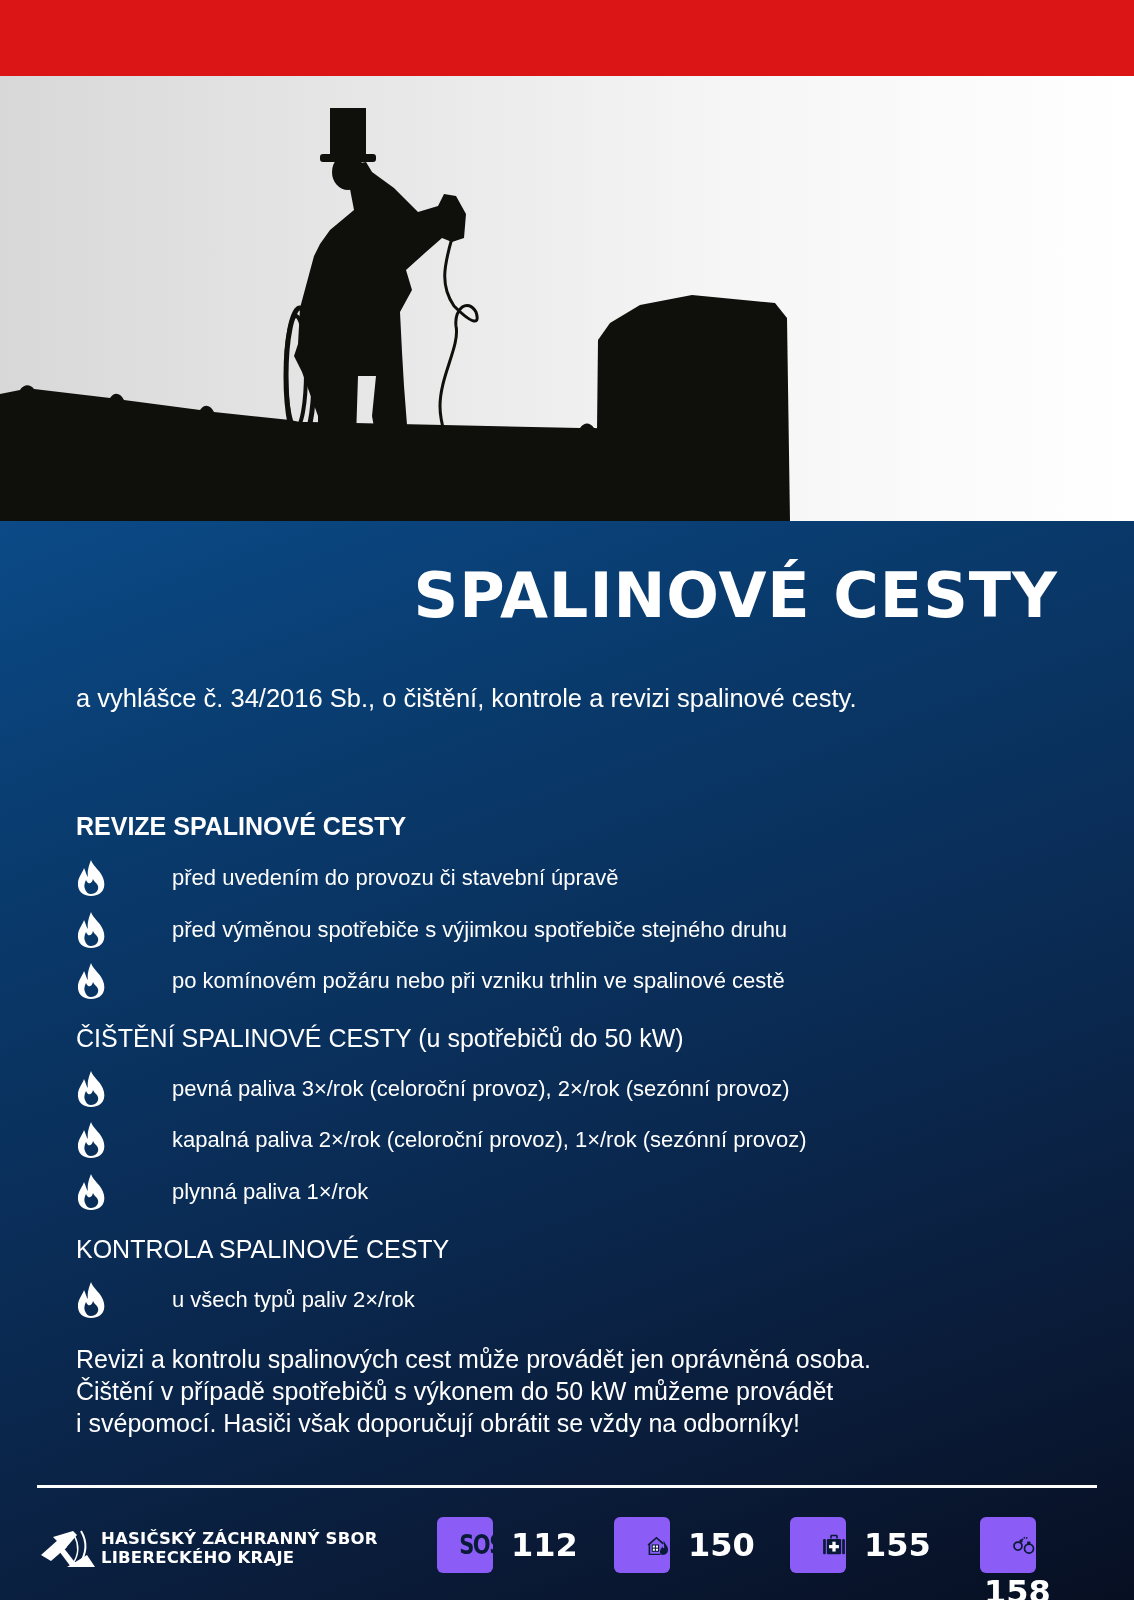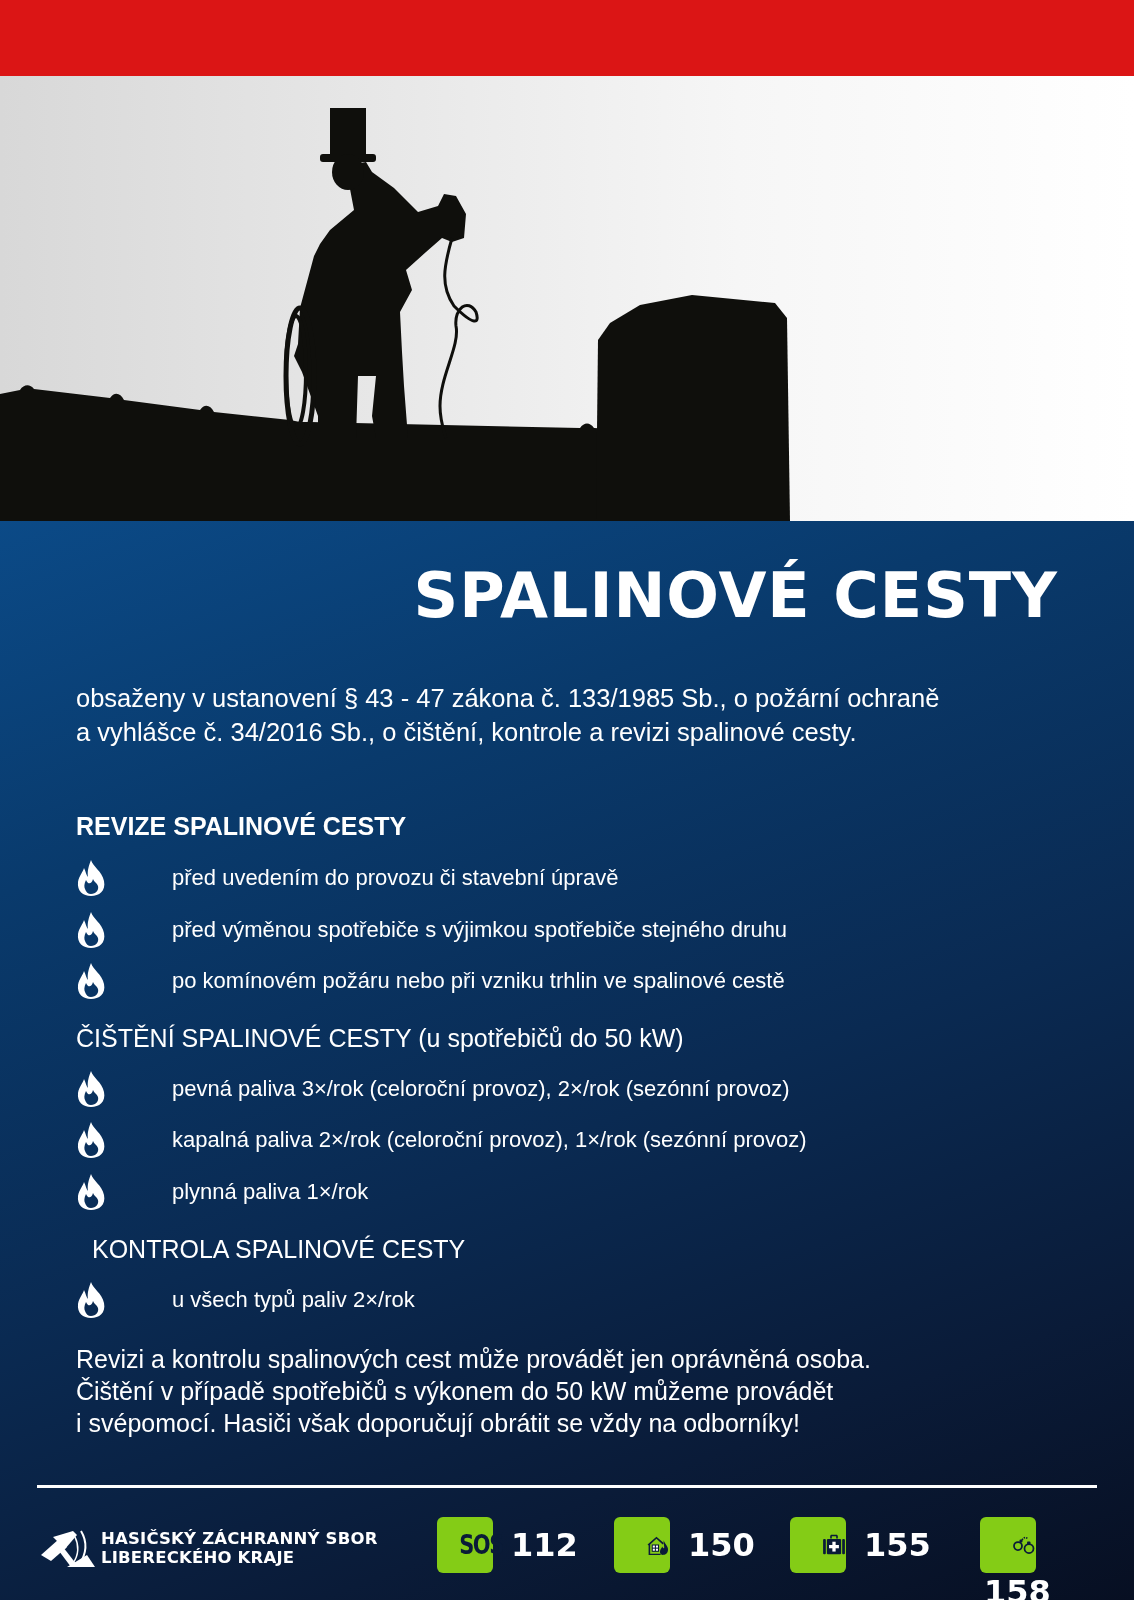--- a/index.html
+++ b/index.html
@@ -30,21 +30,21 @@
 
   .outro { position:absolute; left:76px; top:1343px; width:1000px; font-size:25px; line-height:32px; color:#fff; }
 
   .divider { position:absolute; left:37px; top:1485px; width:1060px; height:3px; background:#ffffff; }
 
   .org { position:absolute; left:37px; top:1525px; display:flex; align-items:center; }
   .org .logo { width:60px; height:46px; }
   .org .names { margin-left:4px; font-family:"DejaVu Sans", sans-serif; font-weight:bold; font-size:16.5px; line-height:19px; letter-spacing:0.2px; }
 
   .emerg { position:absolute; top:1517px; display:flex; align-items:center; }
-  .emerg .box { width:56px; height:56px; background:#84cc16; border-radius:6px; display:flex; align-items:center; justify-content:center;padding-left:32px; }
+  .emerg .box { width:56px; height:56px; background:#8b5cf6; border-radius:6px; display:flex; align-items:center; justify-content:center;padding-left:32px; }
   .emerg .num { margin-left:18px; font-family:"DejaVu Sans", sans-serif; font-weight:bold; font-size:32px; color:#fff; letter-spacing:0px; }
   .sos-txt { font-family:"DejaVu Sans", sans-serif; font-weight:bold; font-size:21px; color:#0a1b38; letter-spacing:-1.5px; transform:scaleY(1.25); }
 </style>
 </head>
 <body>
 
 <div class="top-band"></div>
 
 <div class="photo">
   <svg width="1134" height="445" viewBox="0 0 1134 445">
@@ -65,21 +65,20 @@
 
     <path d="M452,162 C444,190 440,210 454,230 C474,250 480,248 476,236 C468,222 454,232 456,250 C460,270 440,300 440,330 C440,345 444,355 446,362" fill="none" stroke="#0f0f0c" stroke-width="3"></path>
   </svg>
 </div>
 
 <div class="panel"></div>
 
 <h1 class="title">SPALINOVÉ CESTY</h1>
 
 <div class="intro">
-  <div>obsaženy v ustanovení § 43 - 47 zákona č. 133/1985 Sb., o požární ochraně</div>
   <div>a vyhlášce č. 34/2016 Sb., o čištění, kontrole a revizi spalinové cesty.</div>
 </div>
 
 <div class="section-head" style="top:811px;font-weight:bold;">REVIZE SPALINOVÉ CESTY</div>
 
 <div class="item" style="top:858px;">
   <svg class="flame" viewBox="0 0 34 38">
       <path d="M17,1 C19,8 28,12 30,22 C32,32 25,37 17,37 C9,37 3,32 4,23 C5,17 9,13 10,9 C12,13 12,16 14,18 C13,12 15,6 17,1 Z M17,35 C22,35 25,31 24,27 C23,24 20,23 19,20 C18,24 16,25 14,24 C13,23 12,21 12,21 C10,25 10,28 11,30 C12,33 14,35 17,35 Z" fill="#fff" fill-rule="evenodd"></path>
     </svg>
   <span class="txt">před uvedením do provozu či stavební úpravě</span>
@@ -111,21 +110,21 @@
     </svg>
   <span class="txt">kapalná paliva 2×/rok (celoroční provoz), 1×/rok (sezónní provoz)</span>
 </div>
 <div class="item" style="top:1172px;">
   <svg class="flame" viewBox="0 0 34 38">
       <path d="M17,1 C19,8 28,12 30,22 C32,32 25,37 17,37 C9,37 3,32 4,23 C5,17 9,13 10,9 C12,13 12,16 14,18 C13,12 15,6 17,1 Z M17,35 C22,35 25,31 24,27 C23,24 20,23 19,20 C18,24 16,25 14,24 C13,23 12,21 12,21 C10,25 10,28 11,30 C12,33 14,35 17,35 Z" fill="#fff" fill-rule="evenodd"></path>
     </svg>
   <span class="txt">plynná paliva 1×/rok</span>
 </div>
 
-<div class="section-head" style="top:1234px;margin-left:16px;">KONTROLA SPALINOVÉ CESTY</div>
+<div class="section-head" style="top:1234px;">KONTROLA SPALINOVÉ CESTY</div>
 
 <div class="item" style="top:1280px;">
   <svg class="flame" viewBox="0 0 34 38">
       <path d="M17,1 C19,8 28,12 30,22 C32,32 25,37 17,37 C9,37 3,32 4,23 C5,17 9,13 10,9 C12,13 12,16 14,18 C13,12 15,6 17,1 Z M17,35 C22,35 25,31 24,27 C23,24 20,23 19,20 C18,24 16,25 14,24 C13,23 12,21 12,21 C10,25 10,28 11,30 C12,33 14,35 17,35 Z" fill="#fff" fill-rule="evenodd"></path>
     </svg>
   <span class="txt">u všech typů paliv 2×/rok</span>
 </div>
 
 <div class="outro">
   <div>Revizi a kontrolu spalinových cest může provádět jen oprávněná osoba.</div>

